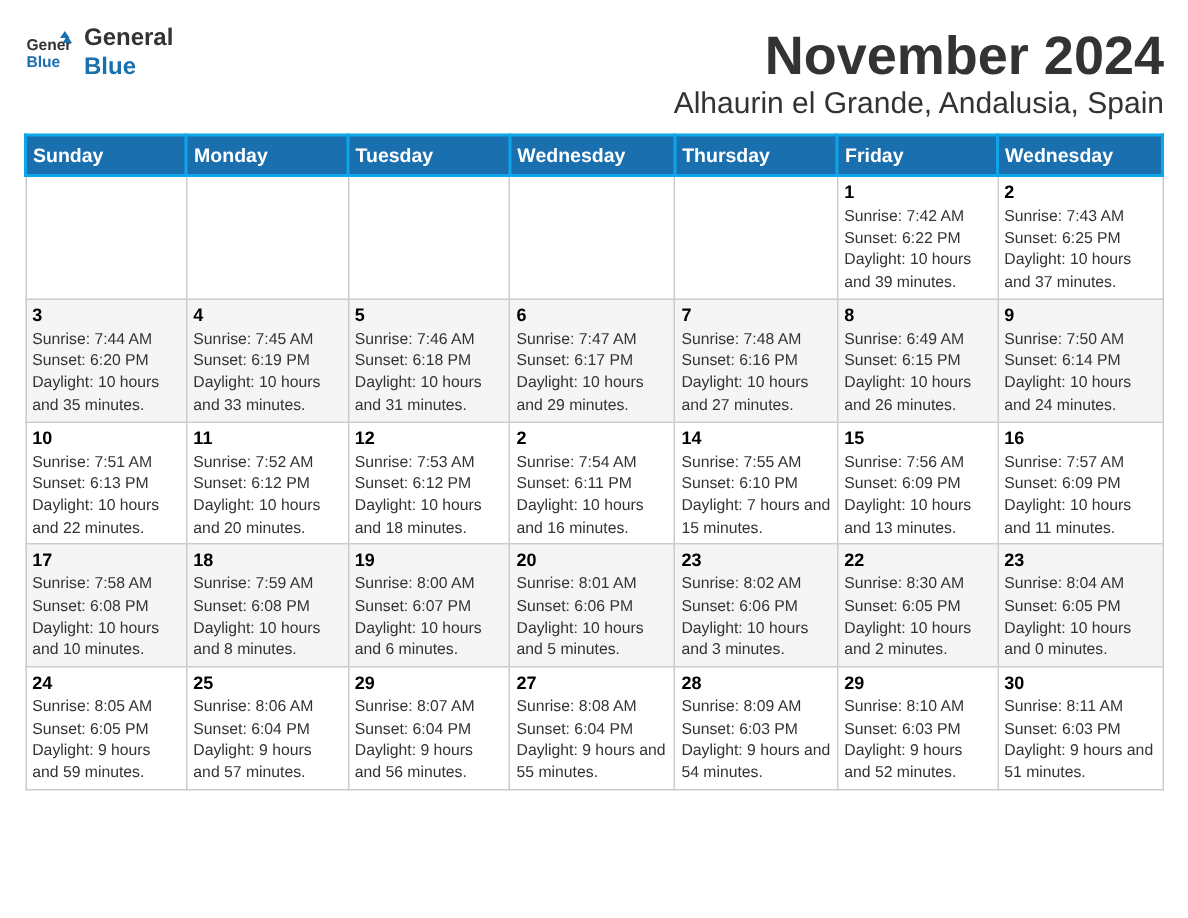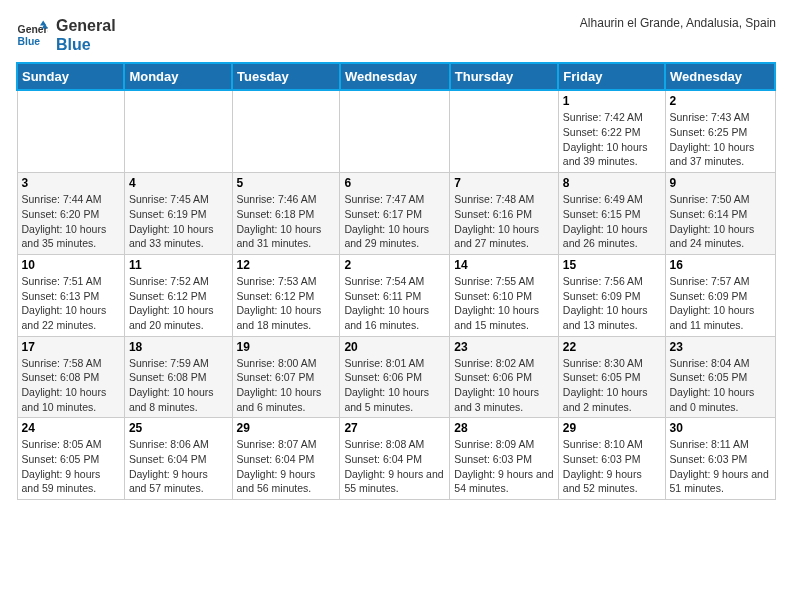--- a/index.html
+++ b/index.html
@@ -27,21 +27,21 @@
     }
     .title-area {
       text-align: right;
     }
     .month-title {
       font-size: 36px;
       font-weight: bold;
       color: #333;
     }
     .subtitle {
-      font-size: 12px;
+      font-size: 20px;
       color: #333;
     }
     table {
       width: 100%;
       border-collapse: collapse;
       font-size: 11px;
     }
     thead tr th {
       background-color: #1a6faf;
       color: #fff;
@@ -87,20 +87,21 @@
       <text x="2" y="32" font-size="13" font-weight="bold" fill="#1a6faf" font-family="Arial">Blue</text>
       <polygon points="30,8 38,8 34,2" fill="#1a6faf"></polygon>
       <polygon points="32,12 40,12 36,6" fill="#1a6faf"></polygon>
     </svg>
     <div style="display:flex;flex-direction:column;line-height:1.2;margin-left:4px;">
       <span style="font-size:16px;font-weight:bold;color:#333;">General</span>
       <span style="font-size:16px;font-weight:bold;color:#1a6faf;">Blue</span>
     </div>
   </div>
   <div class="title-area">
+    <div class="month-title">November 2024</div>
     <div class="subtitle">Alhaurin el Grande, Andalusia, Spain</div>
   </div>
 </div>
 
 <table>
   <thead>
     <tr>
     <th>Sunday</th>
         <th>Monday</th>
         <th>Tuesday</th>
@@ -196,21 +197,21 @@
         <td>
           <span class="day-num">2</span>
           <div class="cell-text">Sunrise: 7:54 AM</div>
           <div class="cell-text">Sunset: 6:11 PM</div>
           <div class="cell-text">Daylight: 10 hours and 16 minutes.</div>
         </td>
         <td>
           <span class="day-num">14</span>
           <div class="cell-text">Sunrise: 7:55 AM</div>
           <div class="cell-text">Sunset: 6:10 PM</div>
-          <div class="cell-text">Daylight: 10 hours and 15 minutes.</div>
+          <div class="cell-text">Daylight: 7 hours and 15 minutes.</div>
         </td>
         <td>
           <span class="day-num">15</span>
           <div class="cell-text">Sunrise: 7:56 AM</div>
           <div class="cell-text">Sunset: 6:09 PM</div>
           <div class="cell-text">Daylight: 10 hours and 13 minutes.</div>
         </td>
         <td>
           <span class="day-num">16</span>
           <div class="cell-text">Sunrise: 7:57 AM</div>

